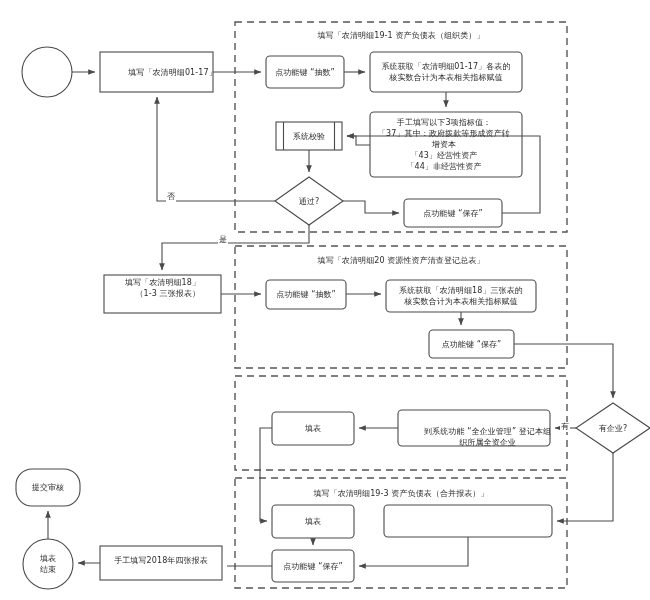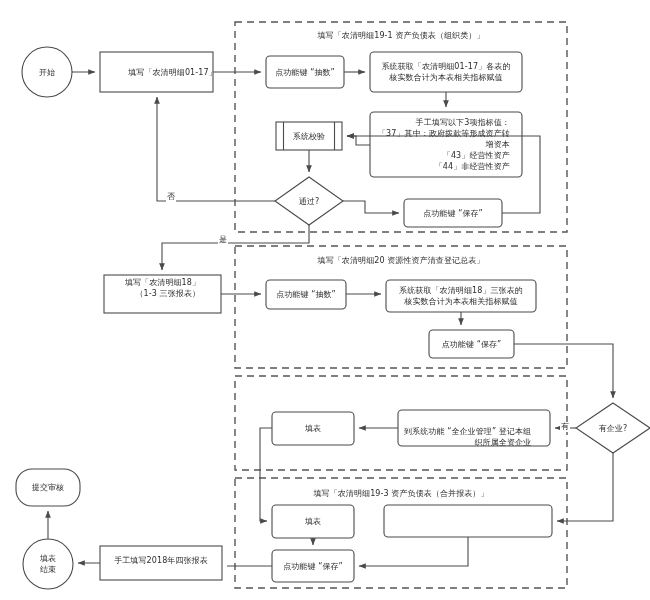--- a/index.html
+++ b/index.html
@@ -31,21 +31,21 @@
     text-align: center;
     color: #2b2b2b;
     font-size: 8px;
     line-height: 11px;
     letter-spacing: 0.1px;
     pointer-events: none;
     white-space: pre-line;
   }
   .node-text.left {
     justify-content: flex-start;
-    text-align: right;
+    text-align: center;
   }
   .edge-label {
     position: absolute;
     color: #2b2b2b;
     font-size: 8px;
     line-height: 10px;
     background: #ffffff;
     padding: 0 1px;
   }
 </style>
@@ -157,21 +157,20 @@
       <path d="M100,563 L78,563" marker-end="url(#arrow)"></path>
 
       <path d="M48,539 L48,511" marker-end="url(#arrow)"></path>
     </g>
   </svg>
 
   <div class="node-text" style="left:235px; top:28px; width:332px; height:14px;">填写「农清明细19-1 资产负债表（组织类）」</div>
   <div class="node-text" style="left:235px; top:253px; width:332px; height:14px;">填写「农清明细20 资源性资产清查登记总表」</div>
   <div class="node-text" style="left:235px; top:486px; width:332px; height:14px;">填写「农清明细19-3 资产负债表（合并报表）」</div>
 
-  <div class="node-text" style="left:22px; top:47px; width:50px; height:50px;">开始</div>
 
   <div class="node-text" style="left:100px; top:52px; width:113px; height:40px;padding-left:16px;">填写「农清明细01-17」</div>
 
   <div class="node-text" style="left:266px; top:56px; width:78px; height:32px;">点功能键 “抽数”</div>
 
   <div class="node-text" style="left:374px; top:52px; width:144px; height:40px;">系统获取「农清明细01-17」各表的
 核实数合计为本表相关指标赋值</div>
 
   <div class="node-text left" style="left:378px; top:112px; width:140px; height:65px;">手工填写以下3项指标值：
  「37」其中：政府拨款等形成资产转
@@ -190,21 +189,21 @@
 
   <div class="node-text" style="left:266px; top:280px; width:80px; height:29px;">点功能键 “抽数”</div>
 
   <div class="node-text" style="left:390px; top:280px; width:142px; height:32px;">系统获取「农清明细18」三张表的
 核实数合计为本表相关指标赋值</div>
 
   <div class="node-text" style="left:429px; top:330px; width:85px; height:28px;">点功能键 “保存”</div>
 
   <div class="node-text" style="left:585px; top:417px; width:56px; height:22px;">有企业?</div>
 
-  <div class="node-text left" style="left:404px; top:410px; width:142px; height:54px;">到系统功能 “全企业管理” 登记本组
+  <div class="node-text left" style="left:424px; top:410px; width:142px; height:54px;">到系统功能 “全企业管理” 登记本组
 织所属全资企业</div>
 
   <div class="node-text" style="left:272px; top:412px; width:82px; height:33px;">填表</div>
 
   <div class="node-text" style="left:272px; top:505px; width:82px; height:33px;">填表</div>
 
 
   <div class="node-text" style="left:272px; top:550px; width:82px; height:32px;">点功能键 “保存”</div>
 
   <div class="node-text" style="left:100px; top:546px; width:122px; height:28px;">手工填写2018年四张报表</div>

